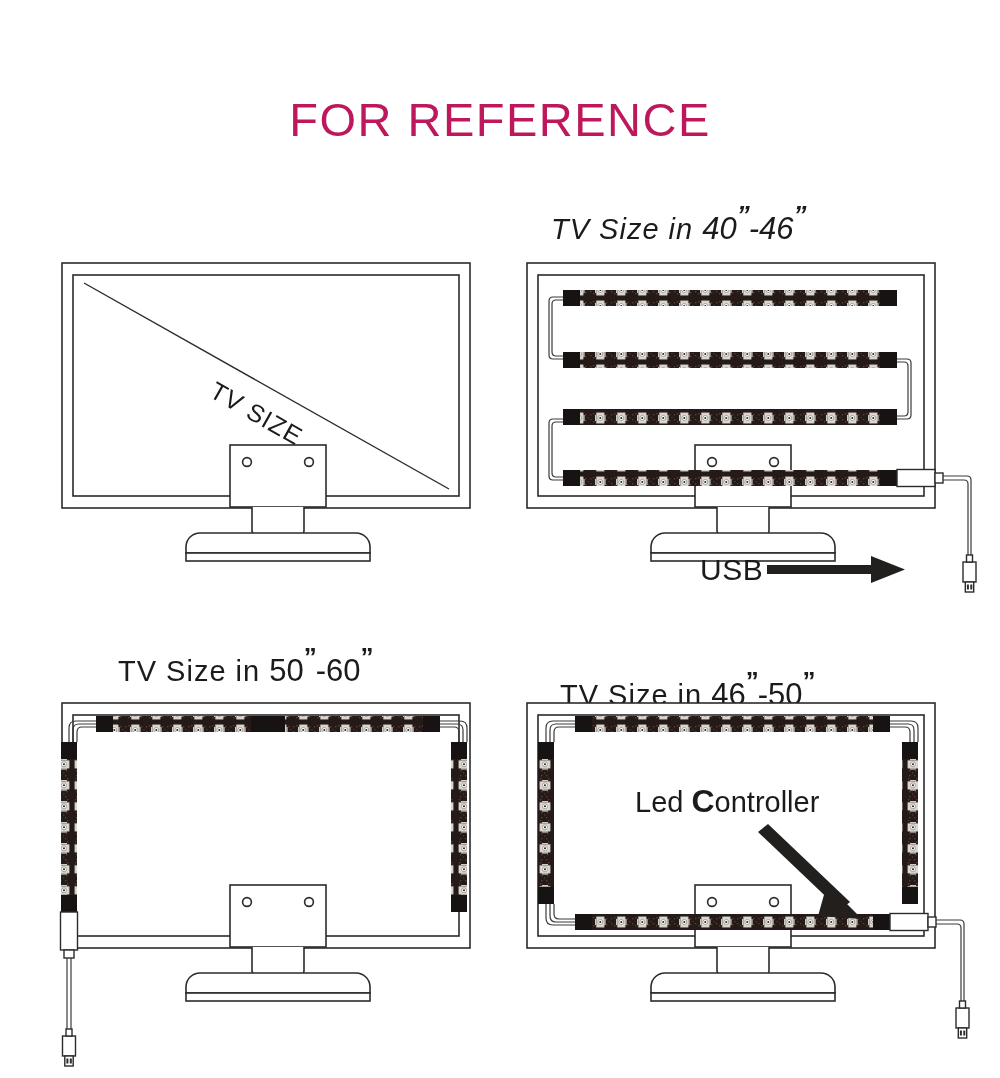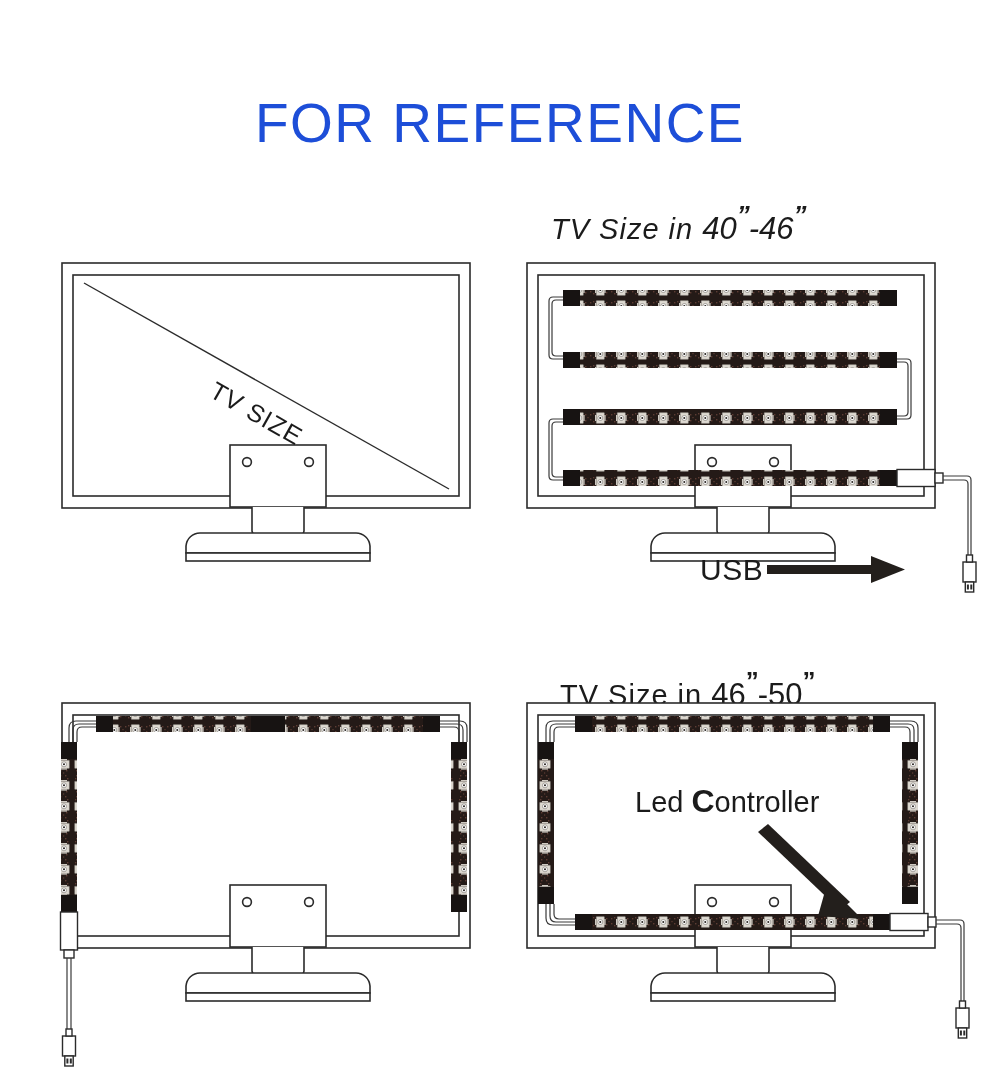--- a/index.html
+++ b/index.html
@@ -20,24 +20,24 @@
     overflow: hidden;
   }
 
   
   #title {
     position: absolute;
     left: 0;
     top: 96px;
     width: 1000px;
     text-align: center;
-    font-size: 55px;
+    font-size: 47px;
     line-height: 1;
     letter-spacing: 1.5px;
-    color: #1d4ed8;
+    color: #be185d;
     font-weight: 400;
     white-space: nowrap;
   }
 
   
   .panel-caption {
     position: absolute;
     font-size: 29px;
     color: #1b1b1b;
     white-space: nowrap;
@@ -119,20 +119,23 @@
 <body>
 
 <div id="page">
 
   <div id="title">FOR REFERENCE</div>
 
   <div class="panel-caption" id="cap-p2">
     <span class="in">TV Size in </span><span class="num">40</span><span class="qt">”</span><span class="num">-</span><span class="num">46</span><span class="qt">”</span>
   </div>
 
+  <div class="panel-caption" id="cap-p3">
+    <span class="in">TV Size in </span><span class="num">50</span><span class="qt">”</span><span class="num">-</span><span class="num">60</span><span class="qt">”</span>
+  </div>
 
   <div class="panel-caption" id="cap-p4">
     <span class="in">TV Size in </span><span class="num">46</span><span class="qt">”</span><span class="num">-</span><span class="num">50</span><span class="qt">”</span>
   </div>
 
   <svg width="0" height="0" style="position:absolute" aria-hidden="true">
     <defs>
 
       <pattern id="ledH" x="0" y="0" width="21" height="16" patternUnits="userSpaceOnUse">
         <rect x="0" y="0" width="21" height="16" fill="#241a17"></rect>

